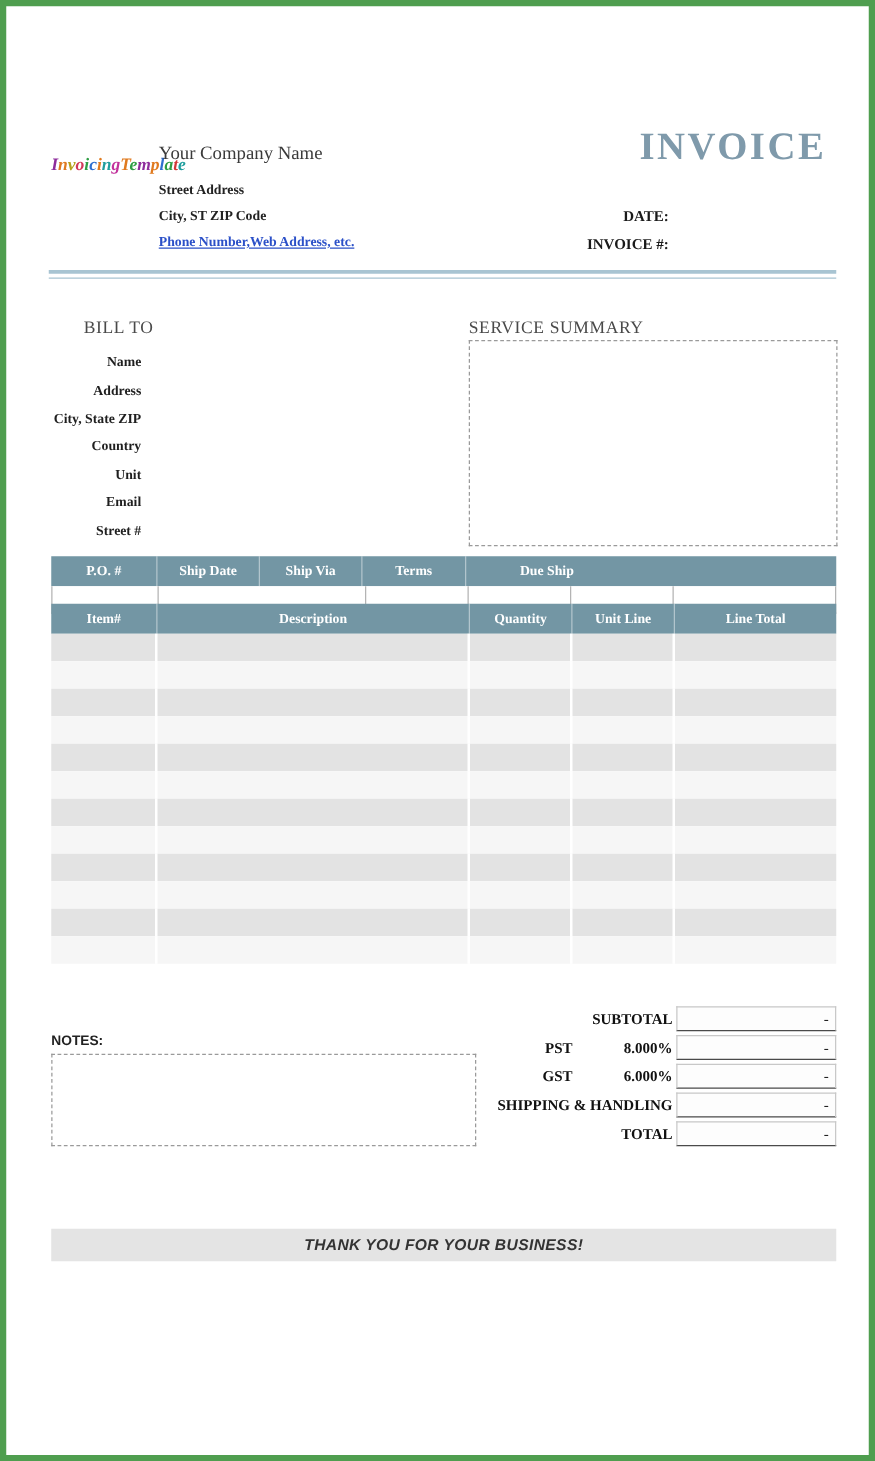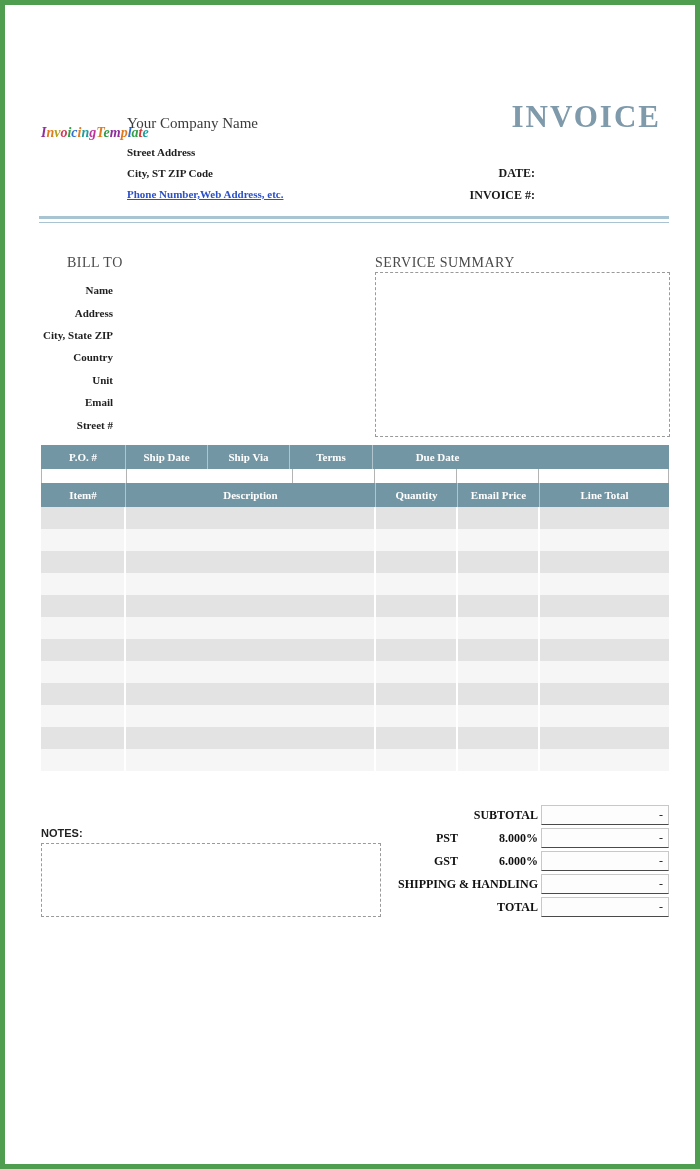--- a/index.html
+++ b/index.html
@@ -115,38 +115,38 @@
   </div>
 
   <div class="abs service-box"></div>
 
   <div class="abs po-table">
     <div class="thead">
       <div class="th po-c0">P.O. #</div>
       <div class="th po-c2">Ship Date</div>
       <div class="th po-c3">Ship Via</div>
       <div class="th po-c4">Terms</div>
-      <div class="th po-c5">Due Date</div>
+      <div class="th po-c5">Due Ship</div>
     </div>
     <div class="po-body">
       <div class="td po-c0"></div>
       <div class="td po-c1"></div>
       <div class="td po-c2"></div>
       <div class="td po-c3"></div>
       <div class="td po-c4"></div>
       <div class="td po-c5"></div>
     </div>
   </div>
 
   <div class="abs items-table">
     <div class="thead">
       <div class="th it-c0">Item#</div>
       <div class="th it-c1">Description</div>
       <div class="th it-c2">Quantity</div>
-      <div class="th it-c3">Email Price</div>
+      <div class="th it-c3">Unit Line</div>
       <div class="th it-c4">Line Total</div>
     </div>
     <div>
         <div class="irow odd">
           <div class="icell" style="width: 85px;"></div>
           <div class="icell" style="width: 250px;"></div>
           <div class="icell" style="width: 82px;"></div>
           <div class="icell" style="width: 82px;"></div>
           <div class="icell" style="width: 129px;"></div>
         </div>
@@ -249,14 +249,15 @@
     <span class="tbox">-</span>
   </div>
   <div class="trow" style="top:892px">
     <span>TOTAL</span>
     <span class="tbox">-</span>
   </div>
 
   <div class="abs notes-label">NOTES:</div>
   <div class="abs notes-box"></div>
 
+  <div class="abs thankyou">THANK YOU FOR YOUR BUSINESS!</div>
 
 </div>
 
 </body></html>

